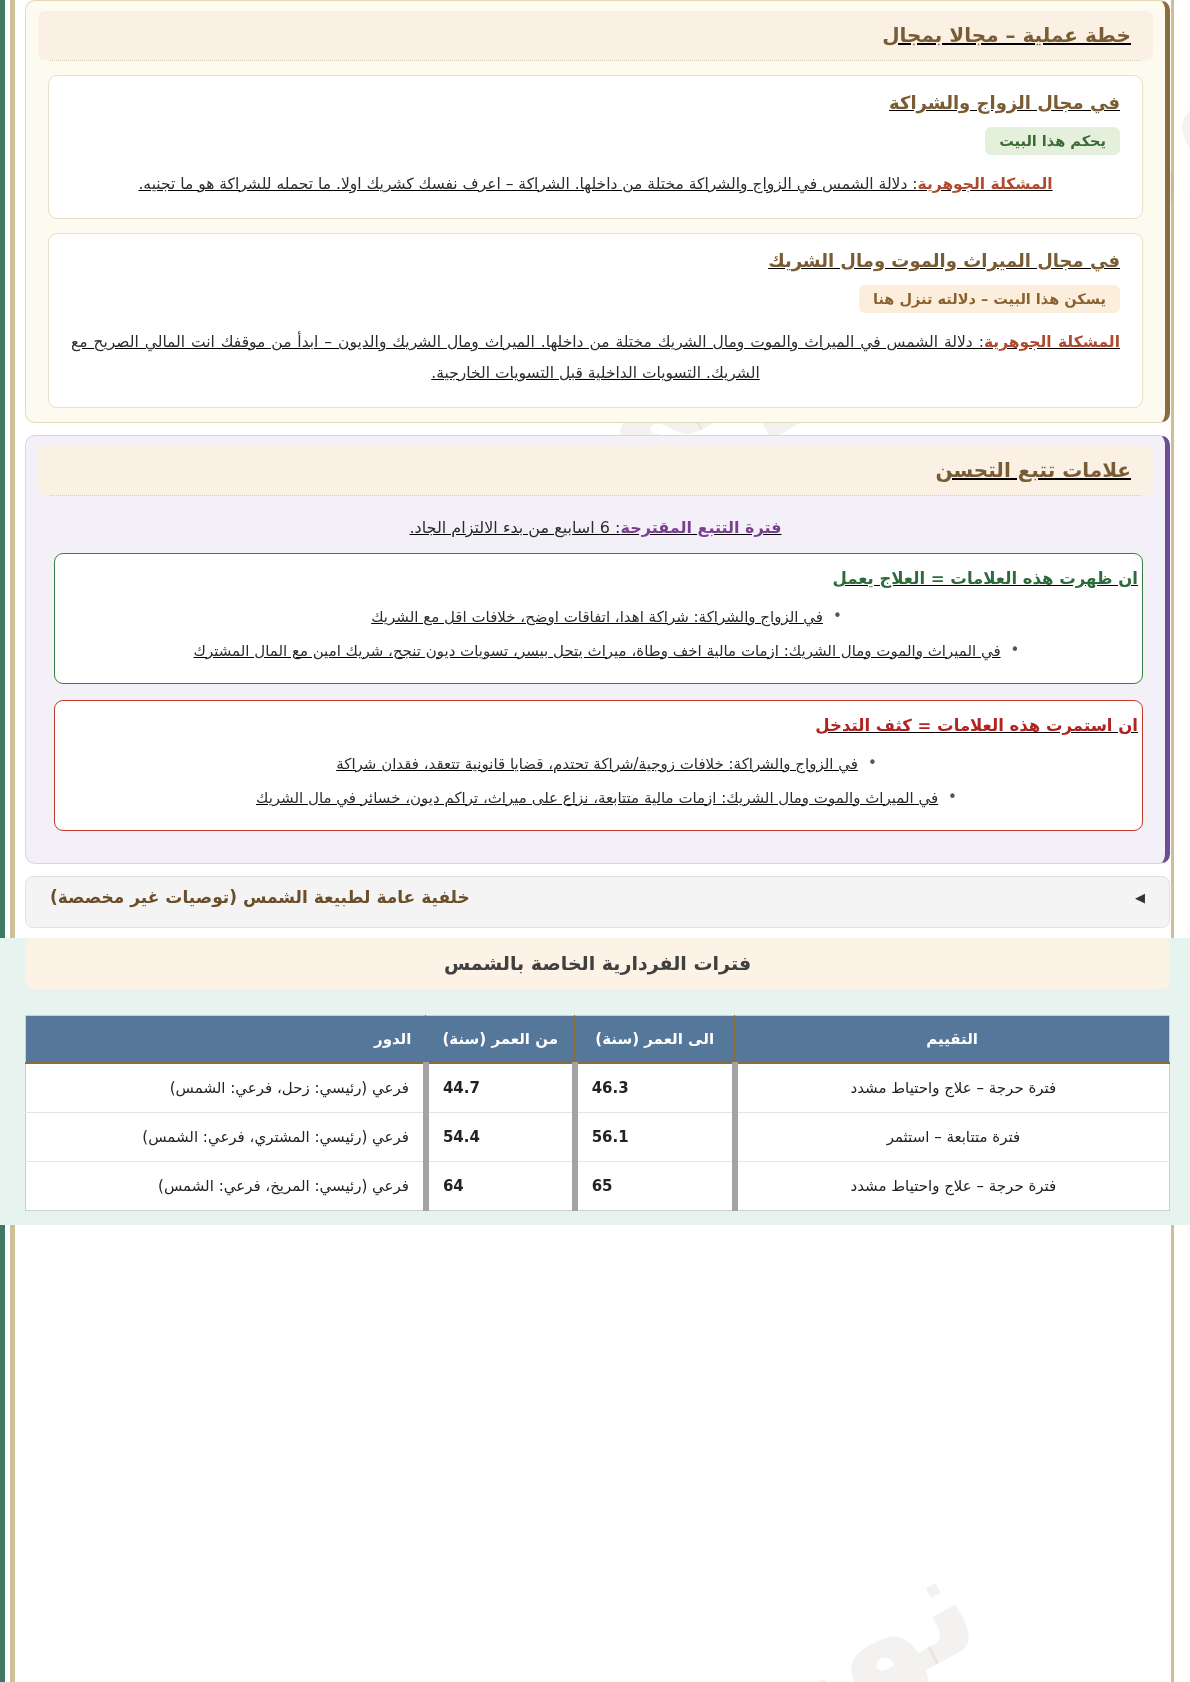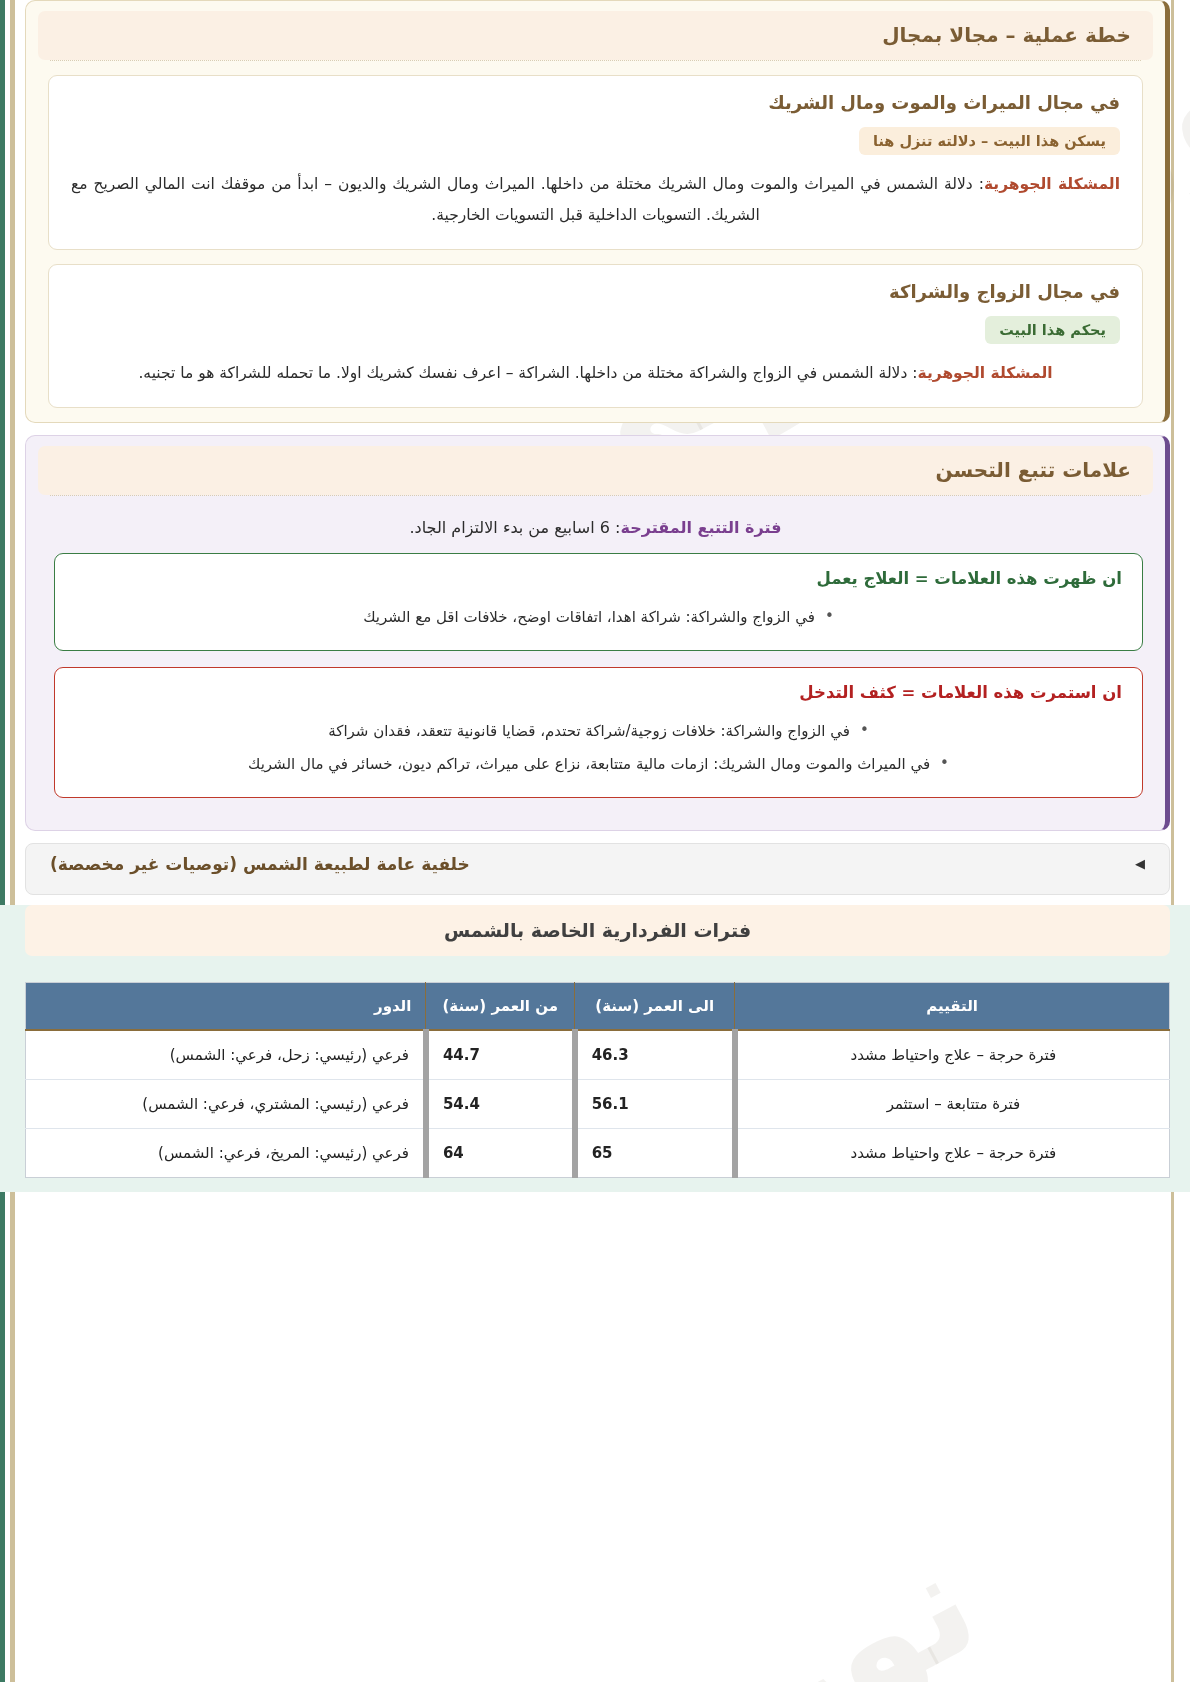--- a/index.html
+++ b/index.html
@@ -52,20 +52,21 @@
     position: relative;
     z-index: 2;
     padding: 0 20px 0 25px;
   }
 
   
   .section {
     border-radius: 10px;
     margin-bottom: 12px;
     box-sizing: border-box;
+    text-decoration: underline;
   }
   .section-head {
     border-radius: 7px;
     padding: 12px 22px 13px 22px;
     font-size: 20px;
     font-weight: 700;
     text-align: right;
     letter-spacing: 0.2px;
   }
   .section-head-rule {
@@ -136,21 +137,21 @@
     font-size: 16px;
     color: #2c2c2c;
     text-align: center;
     margin: 22px 0 16px 0;
   }
   .lbl-period { color: #7a3f8f; font-weight: 700; }
 
   .signal-box {
     background: #ffffff;
     border-radius: 9px;
-    padding: 15px 20px 16px 20px;
+    padding: 15px 4px 16px 20px;
     margin: 0 10px 16px 16px;
   }
   .signal-box.good { border: 1.5px solid #3a7d44; }
   .signal-box.bad  { border: 1.5px solid #c0392b; }
   .signal-title {
     font-size: 16.5px;
     font-weight: 700;
     text-align: right;
     margin: 0 0 12px 0;
   }
@@ -280,48 +281,49 @@
   <span class="wm2">نور</span>
 </div>
 
 <div class="content">
 
   <section class="section sec-plan">
     <div class="section-head">خطة عملية – مجالا بمجال</div>
     <div class="section-head-rule"></div>
 
     <div class="domain-card">
+      <div class="domain-title">في مجال الزواج والشراكة</div>
+      <div class="chip chip-green">يحكم هذا البيت</div>
+      <p class="body-text">
+        <span class="lbl-core">المشكلة الجوهرية</span><span>: دلالة الشمس في الزواج والشراكة مختلة من داخلها. الشراكة – اعرف نفسك كشريك اولا. ما تحمله للشراكة هو ما تجنيه.</span>
+      </p>
+    </div>
+
+    <div class="domain-card">
       <div class="domain-title">في مجال الميراث والموت ومال الشريك</div>
       <div class="chip chip-amber">يسكن هذا البيت – دلالته تنزل هنا</div>
       <p class="body-text">
         <span class="lbl-core">المشكلة الجوهرية</span><span>: دلالة الشمس في الميراث والموت ومال الشريك مختلة من داخلها. الميراث ومال الشريك والديون – ابدأ من موقفك انت المالي الصريح مع الشريك. التسويات الداخلية قبل التسويات الخارجية.</span>
       </p>
     </div>
-
-    <div class="domain-card">
-      <div class="domain-title">في مجال الزواج والشراكة</div>
-      <div class="chip chip-green">يحكم هذا البيت</div>
-      <p class="body-text">
-        <span class="lbl-core">المشكلة الجوهرية</span><span>: دلالة الشمس في الزواج والشراكة مختلة من داخلها. الشراكة – اعرف نفسك كشريك اولا. ما تحمله للشراكة هو ما تجنيه.</span>
-      </p>
-    </div>
   </section>
 
   <section class="section sec-follow">
     <div class="section-head">علامات تتبع التحسن</div>
     <div class="section-head-rule"></div>
 
     <p class="follow-line">
       <span class="lbl-period">فترة التتبع المقترحة</span><span>: 6 اسابيع من بدء الالتزام الجاد.</span>
     </p>
 
     <div class="signal-box good">
       <div class="signal-title">ان ظهرت هذه العلامات = العلاج يعمل</div>
       <ul>
         <li><span class="bullet">•</span><span>في الزواج والشراكة: شراكة اهدا، اتفاقات اوضح، خلافات اقل مع الشريك</span></li>
+        <li><span class="bullet">•</span><span>في الميراث والموت ومال الشريك: ازمات مالية اخف وطاة، ميراث يتحل بيسر، تسويات ديون تنجح، شريك امين مع المال المشترك</span></li>
       </ul>
     </div>
 
     <div class="signal-box bad">
       <div class="signal-title">ان استمرت هذه العلامات = كثف التدخل</div>
       <ul>
         <li><span class="bullet">•</span><span>في الزواج والشراكة: خلافات زوجية/شراكة تحتدم، قضايا قانونية تتعقد، فقدان شراكة</span></li>
         <li><span class="bullet">•</span><span>في الميراث والموت ومال الشريك: ازمات مالية متتابعة، نزاع على ميراث، تراكم ديون، خسائر في مال الشريك</span></li>
       </ul>
     </div>

